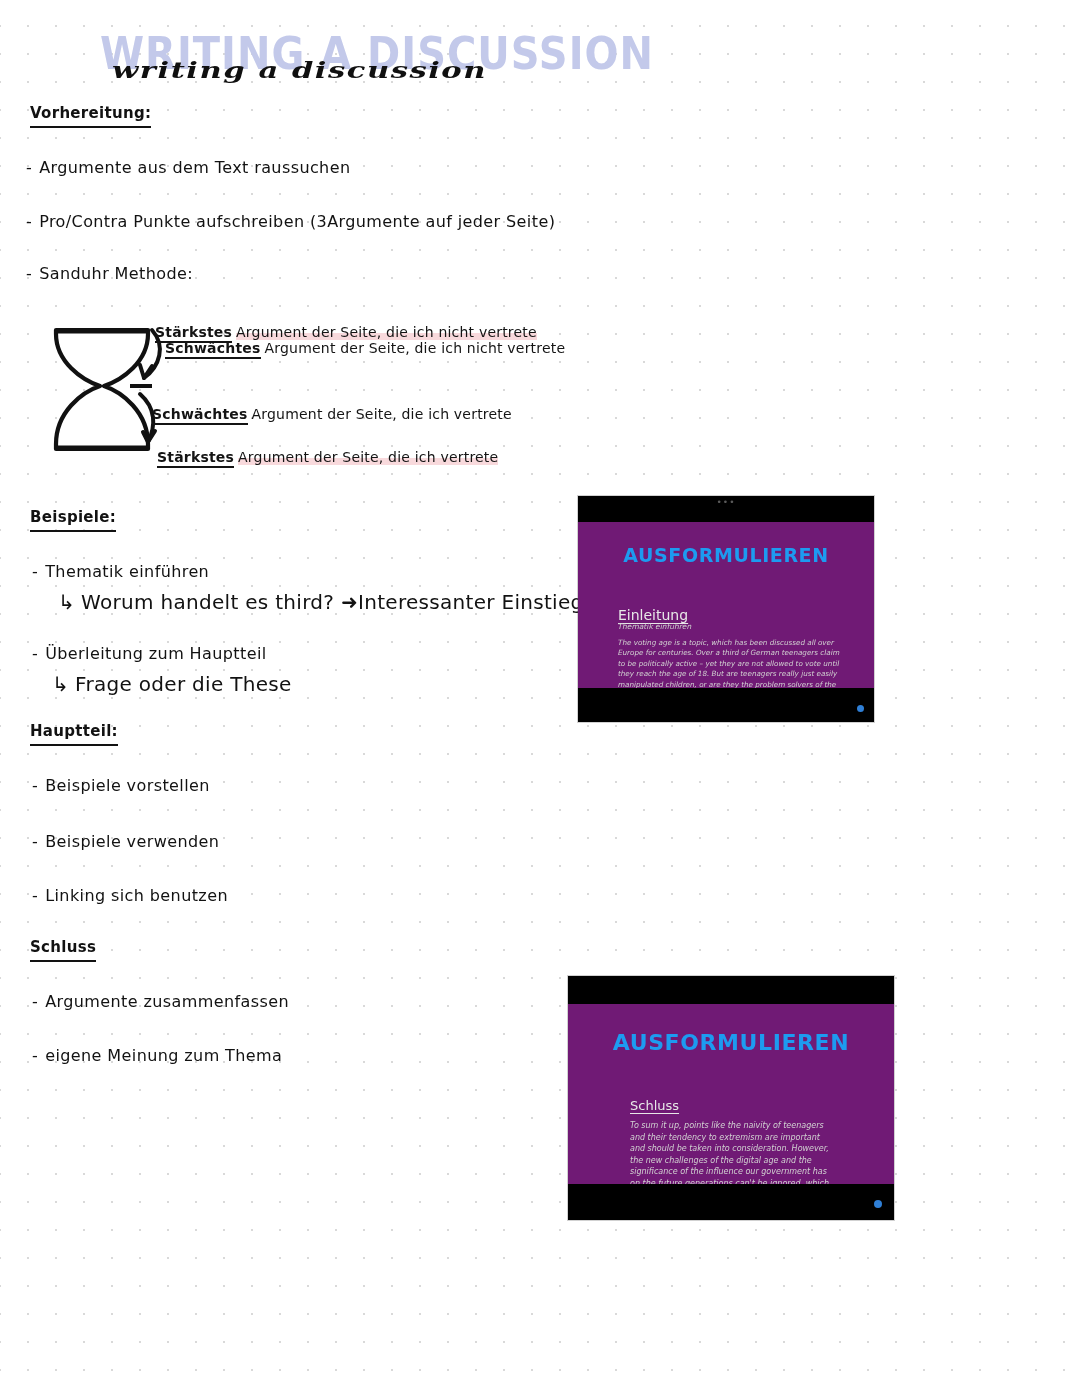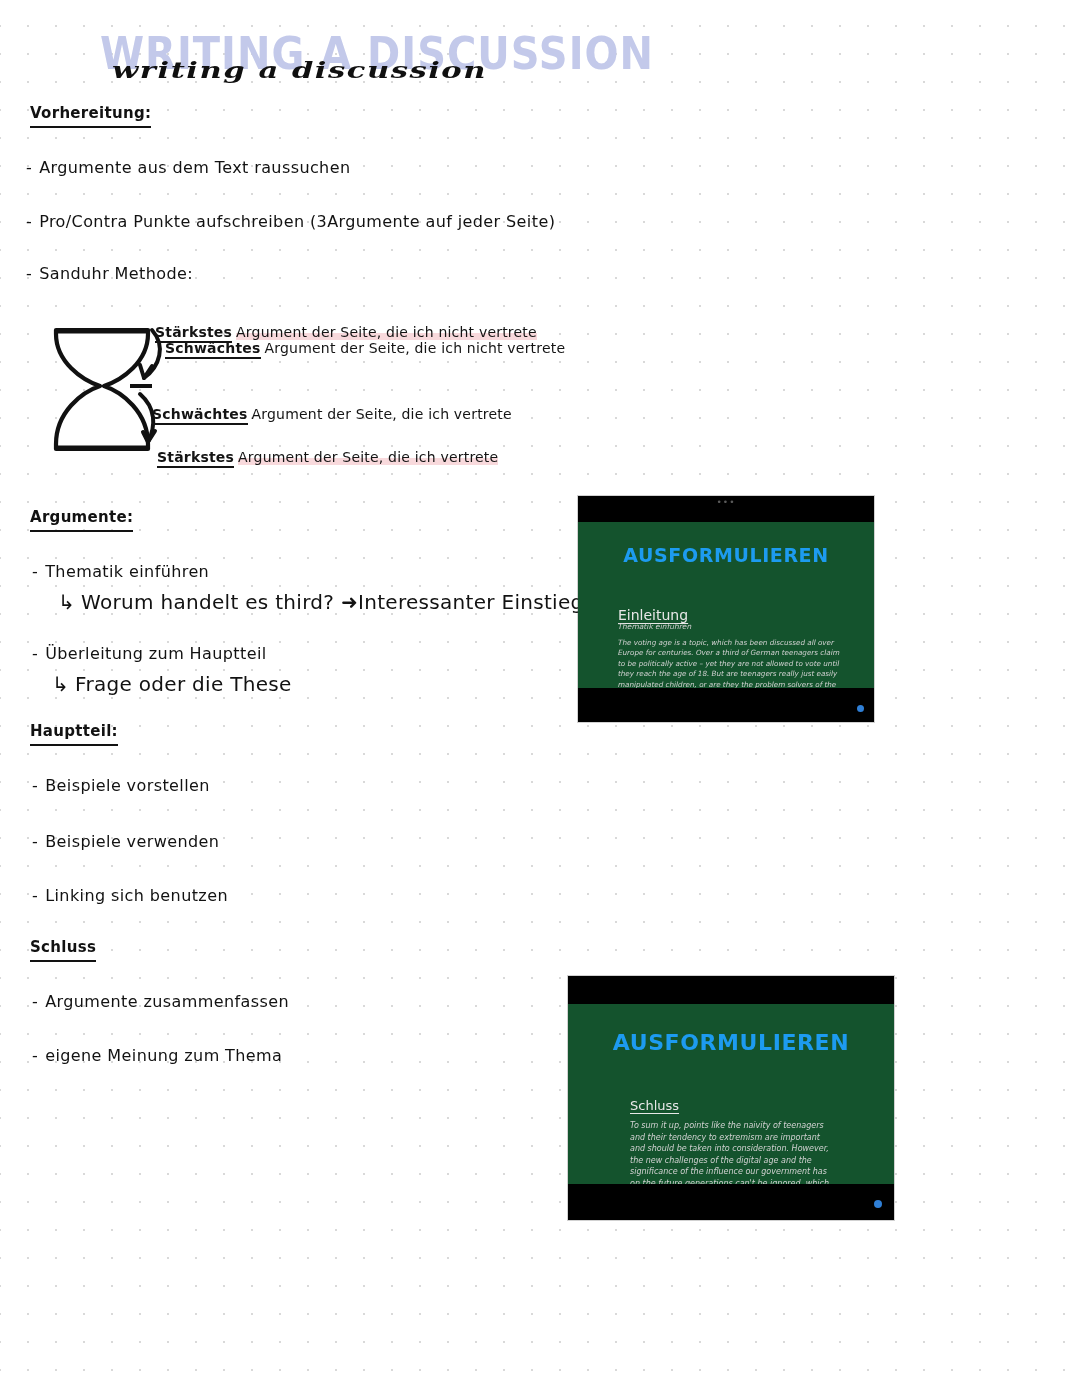--- a/index.html
+++ b/index.html
@@ -132,21 +132,21 @@
   .slide-dots {
     color: #5a5a5a;
     font-size: 9px;
     line-height: 9px;
     letter-spacing: 1px;
     margin-top: 2px;
   }
   .slide-body {
     position: relative;
     width: 100%;
-    background: #14532d;
+    background: #701a75;
   }
   .slide-title {
     text-align: center;
     font-family: "DejaVu Sans", sans-serif;
     font-weight: 700;
     color: #1d9bf0;
     letter-spacing: .6px;
   }
   .slide-heading {
     color: #e8e8e8;
@@ -240,21 +240,21 @@
 <div class="hg-line" style="left:157px; top:340px;margin-left:8px;">
   <span class="kw">Schwächtes</span><span>Argument der Seite, die ich nicht vertrete</span>
 </div>
 <div class="hg-line" style="left:152px; top:406px;">
   <span class="kw">Schwächtes</span><span>Argument der Seite, die ich vertrete</span>
 </div>
 <div class="hg-line" style="left:157px; top:449px;">
   <span class="kw">Stärkstes</span><span class="hl-pink">Argument der Seite, die ich vertrete</span>
 </div>
 
-<div class="section-heading" style="left:30px; top:508px;">Argumente:</div>
+<div class="section-heading" style="left:30px; top:508px;">Beispiele:</div>
 
 <div class="bullet" style="left:32px; top:562px;">
   <span class="dash">-</span><span>Thematik einführen</span>
 </div>
 <div class="subbullet" style="left:58px; top:590px;">
   <span class="hook">↳</span><span>Worum handelt es third? ➜Interessanter Einstieg</span>
 </div>
 <div class="bullet" style="left:32px; top:644px;">
   <span class="dash">-</span><span>Überleitung zum Hauptteil</span>
 </div>

